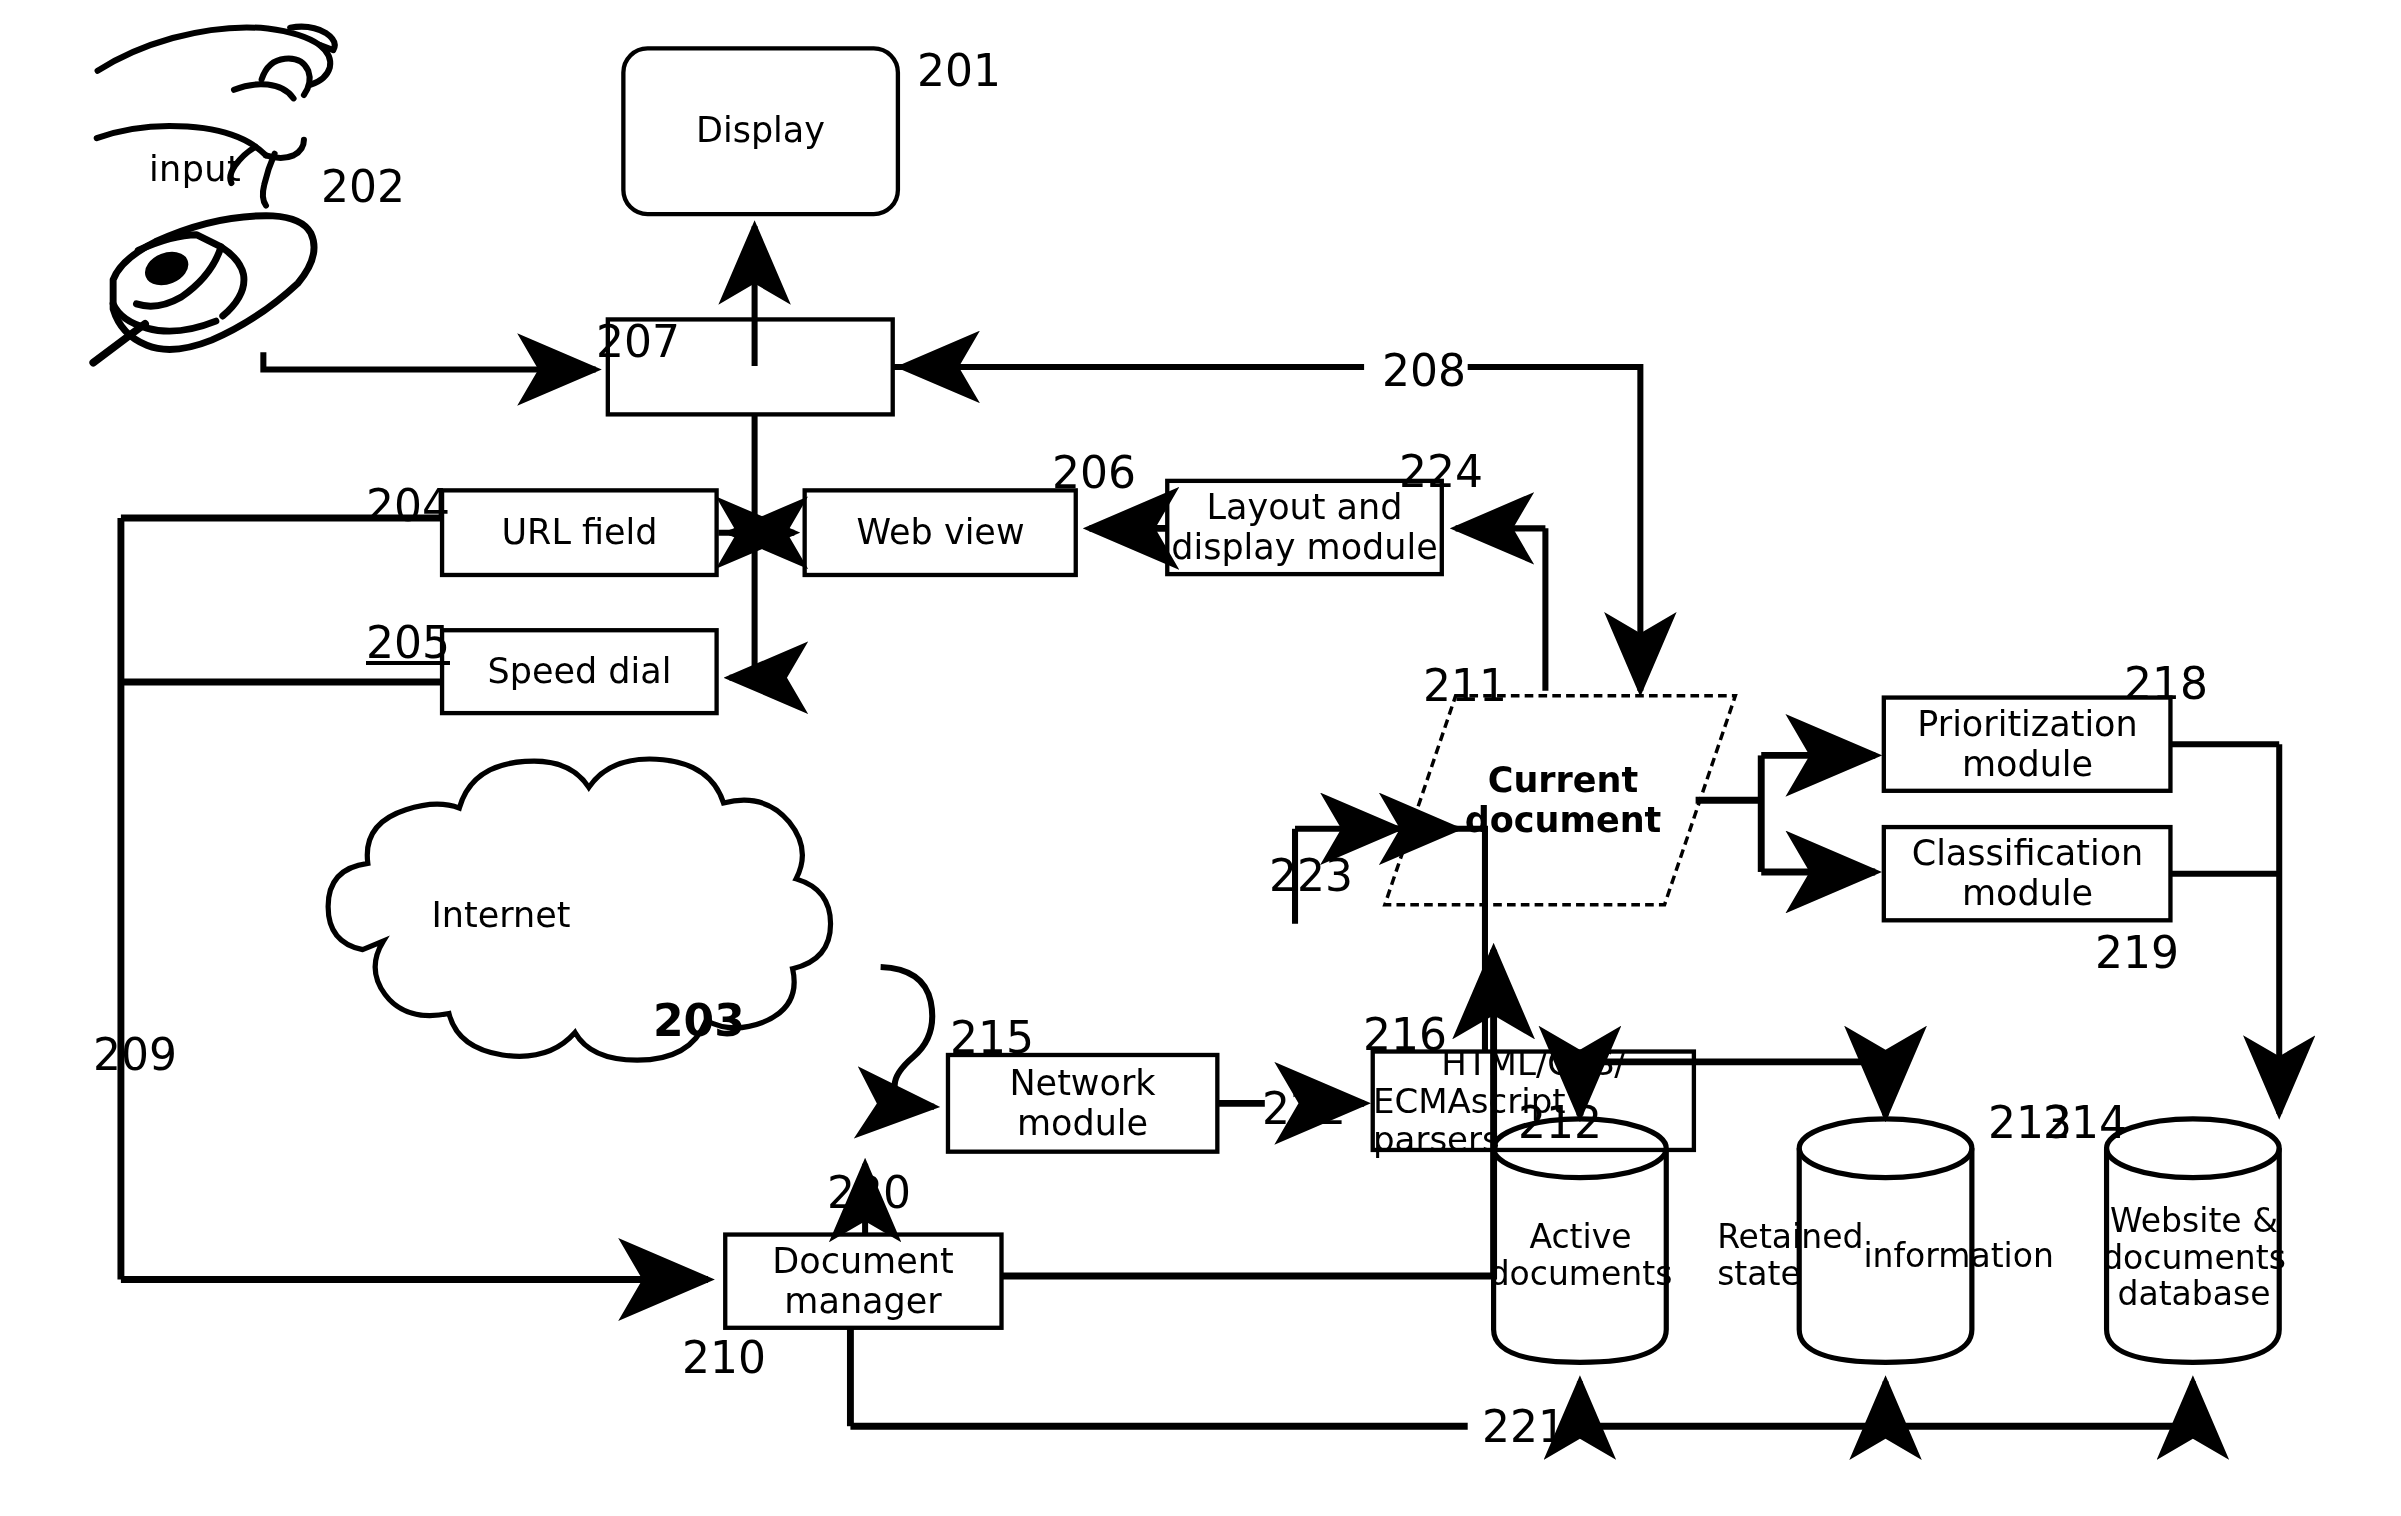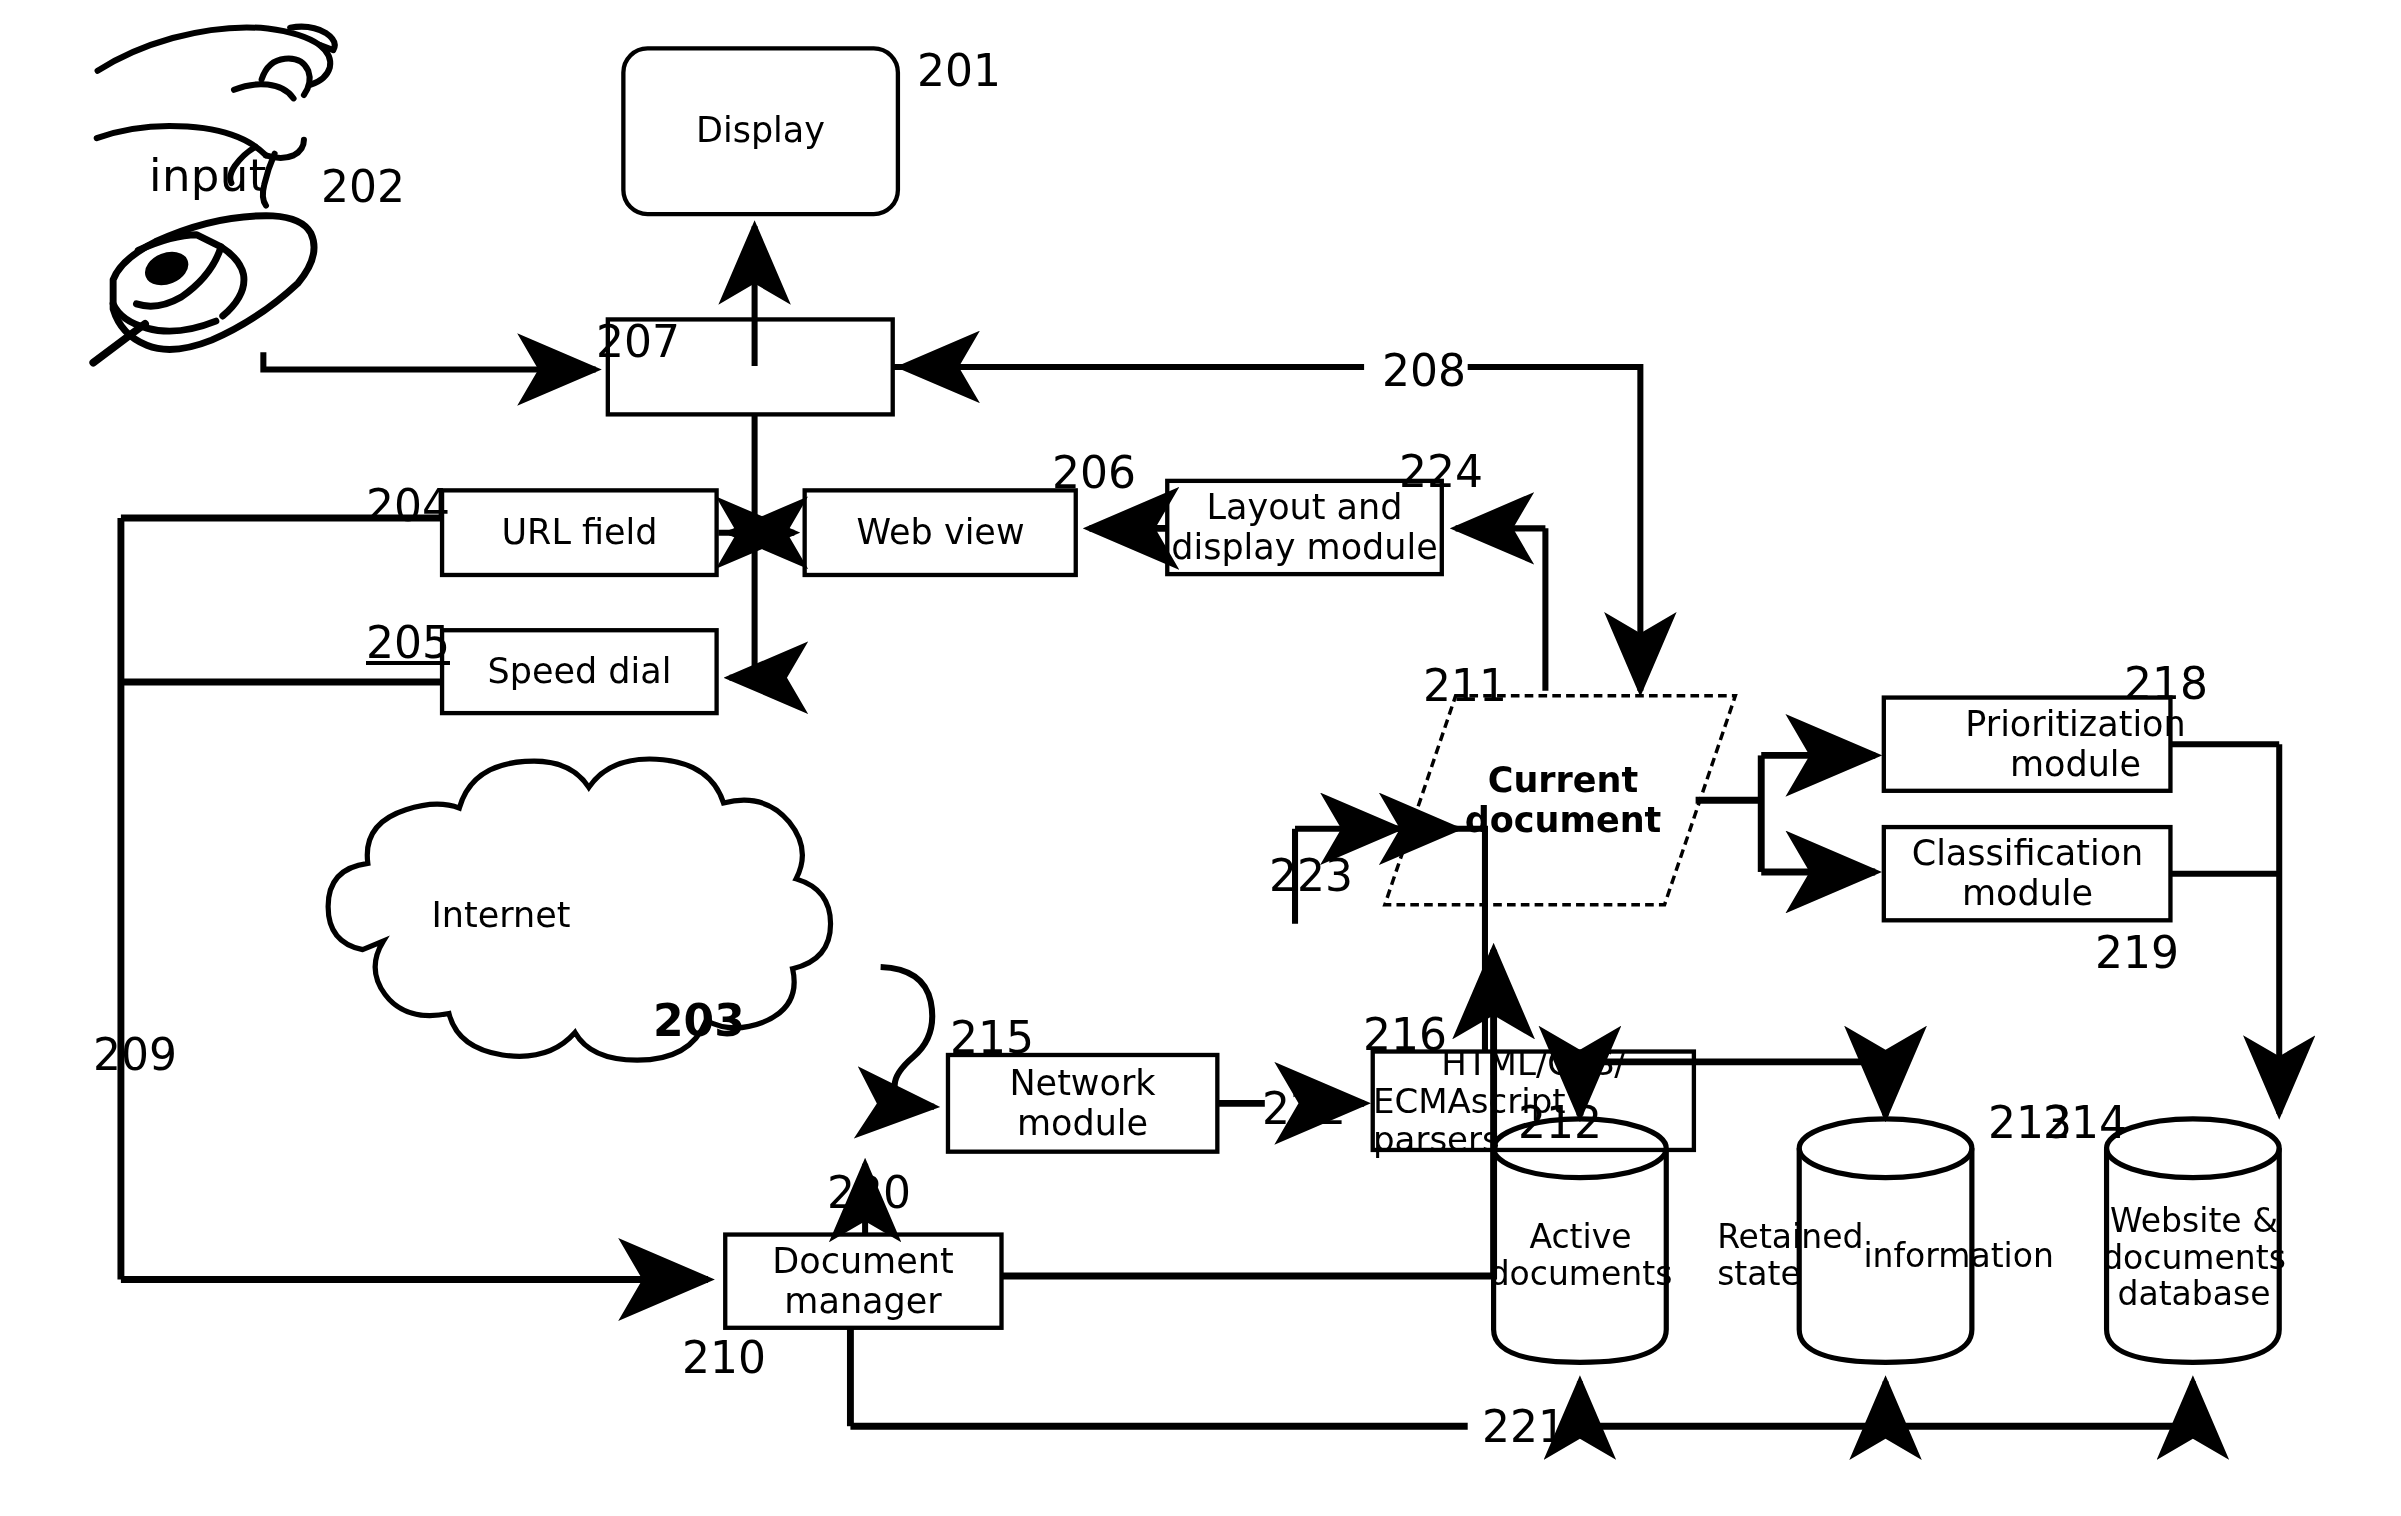--- a/index.html
+++ b/index.html
@@ -163,21 +163,21 @@
   <path d="M1830,1652 L1830,1600" marker-end="url(#ah)" stroke-width="7"></path>
   <path d="M2184,1652 L2184,1600" marker-end="url(#ah)" stroke-width="7"></path>
   <path d="M2540,1652 L2540,1600" marker-end="url(#ah)" stroke-width="7"></path>
 
   </g>
 </svg>
 
 <div class="boxtxt" style="left:623px;top:48px;width:275px;height:166px;">Display</div>
 <div class="ref" style="left:917px;top:45px;">201</div>
 
-<div class="lbl" style="left:149px;top:149px;font-size:45px;">input</div>
+<div class="lbl" style="left:149px;top:149px;font-size:35px;">input</div>
 <div class="ref" style="left:321px;top:161px;">202</div>
 
 <div class="ref" style="left:596px;top:282px;margin-top:34px;">207</div>
 
 <div class="ref" style="left:1382px;top:345px;">208</div>
 
 <div class="boxtxt" style="left:442px;top:490px;width:275px;height:85px;">URL field</div>
 <div class="ref" style="left:366px;top:480px;">204</div>
 
 <div class="boxtxt" style="left:442px;top:630px;width:275px;height:83px;">Speed dial</div>
@@ -197,21 +197,21 @@
 <div class="boxtxt" style="left:294px;top:881px;width:414px;height:69px;">Internet</div>
 <div class="ref" style="left:653px;top:995px;font-weight:bold;">203</div>
 
 <div class="boxtxt" style="left:1399px;top:696px;width:328px;height:209px;flex-direction:column;font-weight:bold;">
   <span>Current</span>
   <span>document</span>
 </div>
 <div class="ref" style="left:1423px;top:660px;">211</div>
 <div class="ref" style="left:1269px;top:850px;">223</div>
 
-<div class="boxtxt" style="left:1932px;top:698px;width:287px;height:93px;flex-direction:column;">
+<div class="boxtxt" style="left:1884px;top:698px;width:287px;height:93px;flex-direction:column;">
   <span>Prioritization</span>
   <span>module</span>
 </div>
 <div class="ref" style="left:2124px;top:658px;">218</div>
 
 <div class="boxtxt" style="left:1884px;top:827px;width:287px;height:93px;flex-direction:column;">
   <span>Classification</span>
   <span>module</span>
 </div>
 <div class="ref" style="left:2095px;top:927px;">219</div>

